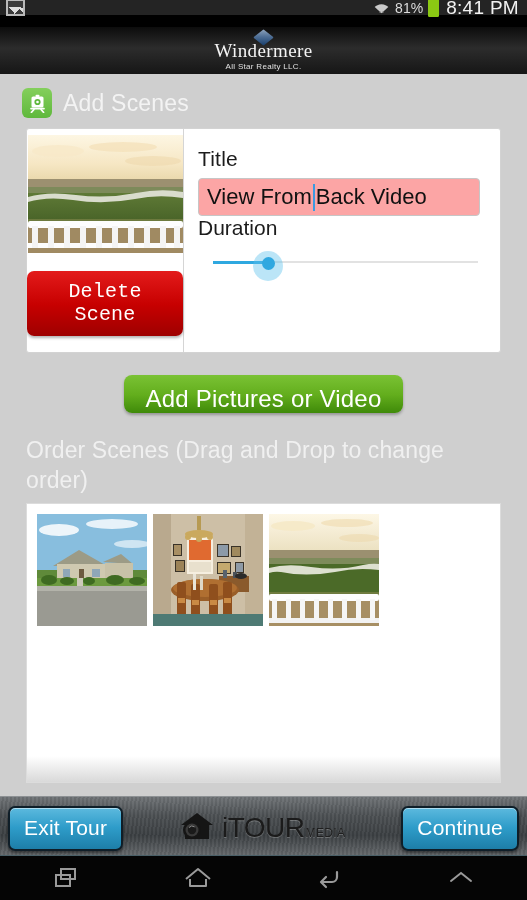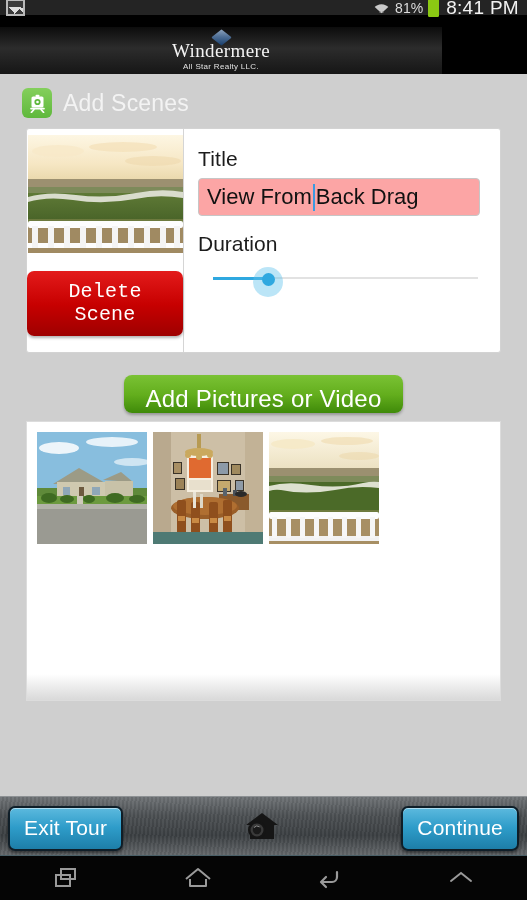--- a/index.html
+++ b/index.html
@@ -39,21 +39,21 @@
     position: relative; border-radius: 1px;
   }
   .battery::before {
     content: ""; position: absolute; top: -3px; left: 3px; width: 5px; height: 2px;
     background: #8bc913;
   }
   .clock { color: #f2f2f2; font-size: 19px; letter-spacing: .3px; margin-left: 2px; }
 
   
   .brandbar {
-    position: absolute; top: 27px; left: 0; width: 442px; height: 47px;
+    position: absolute; top: 27px; left: 0; width: 527px; height: 47px;
     background: linear-gradient(180deg, #0c0c0c 0%, #2c2c2c 45%, #161616 100%);
     display: flex; flex-direction: column; align-items: center; justify-content: center;
   }
   .brand-diamond {
     width: 13px; height: 13px; margin-bottom: -4px;
     background: linear-gradient(135deg, #8ea4bd 0%, #4f6f96 45%, #163d6b 100%);
     transform: rotate(45deg) skew(-6deg, -6deg);
     border-radius: 1px;
   }
   .brand-name {
@@ -98,21 +98,21 @@
   .title-input {
     margin-top: 7px; width: 100%; height: 38px;
     border: 1px solid #c6c6c6; border-radius: 4px; background: #fca5a5;
     display: flex; align-items: center; padding: 0 8px;
     font-size: 22px; color: #111; white-space: nowrap; overflow: hidden;
   }
   .caret {
     display: inline-block; width: 2px; height: 27px; background: #3b9ae1;
     margin: 0 1px; vertical-align: middle;
   }
-  .duration-label { margin-top: 16px; font-size: 21px; color: #1c1c1c; }
+  .duration-label { font-size: 21px; color: #1c1c1c; }
   .slider { margin-top: 13px; position: relative; height: 18px; }
   .slider-track {
     position: absolute; top: 8px; left: 15px; right: 2px; height: 2px; background: #e2e2e2;
   }
   .slider-fill {
     position: absolute; top: 8px; left: 15px; width: 55px; height: 3px; background: #2fa8e0;
   }
   .slider-halo {
     position: absolute; top: -2px; left: 55px; width: 30px; height: 30px; border-radius: 50%;
     background: rgba(93,193,236,.42);
@@ -281,37 +281,38 @@
           </svg>
         </div>
         <button class="delete-btn">Delete Scene</button>
       </div>
 
       <div class="scene-right">
         <div class="field-label">Title</div>
         <div class="title-input" title="View From Back Yard">
           <span>View From</span>
           <span class="caret"></span>
-          <span>Back Drag</span>
+          <span>Back Video</span>
         </div>
 
         <div class="duration-label">Duration</div>
         <div class="slider">
           <div class="slider-track"></div>
           <div class="slider-fill"></div>
           <div class="slider-halo"></div>
           <div class="slider-thumb"></div>
         </div>
       </div>
     </div>
 
     <div class="add-media-wrap">
       <button class="add-media-btn">Add Pictures or Video</button>
     </div>
 
+    <div class="order-title">Order Scenes (Drag and Drop to change order)</div>
 
     <div class="order-panel">
       <div class="thumb-row">
 
         <div class="order-thumb">
           <svg class="thumb-img" viewBox="0 0 110 112" preserveAspectRatio="none">
             <rect width="110" height="62" fill="#88bede"></rect>
             <ellipse cx="22" cy="16" rx="20" ry="6" fill="#fff" opacity=".85"></ellipse>
             <ellipse cx="75" cy="10" rx="26" ry="5" fill="#fff" opacity=".8"></ellipse>
             <ellipse cx="95" cy="30" rx="18" ry="4" fill="#fff" opacity=".6"></ellipse>
@@ -434,20 +435,24 @@
     <div class="footer-logo">
       <span>
         <svg width="36" height="30" viewBox="0 0 36 30">
           <path d="M18 2 L34 14 h-4 v14 H6 V14 H2 Z" fill="#151515"></path>
           <circle cx="13" cy="19" r="9" fill="#151515"></circle>
           <circle cx="13" cy="19" r="6.5" fill="#3a3a3a"></circle>
           <circle cx="13" cy="19" r="4.2" fill="#1a1a1a"></circle>
           <path d="M10 16.5 a4.2 4.2 0 0 1 5.6 -.6" stroke="#8d8d8d" stroke-width="1" fill="none"></path>
         </svg>
       </span>
+      <span class="logo-text">
+        <span class="logo-itour">iTOUR</span>
+        <span class="logo-media">MEDIA</span>
+      </span>
     </div>
 
     <button class="tool-btn">Continue</button>
   </div>
 
   <div class="navbar">
     <div class="nav-btn">
       <svg width="28" height="24" viewBox="0 0 28 24">
         <rect x="9" y="3" width="14" height="10" fill="none" stroke="#9a9a9a" stroke-width="2"></rect>
         <rect x="4" y="9" width="14" height="11" fill="none" stroke="#9a9a9a" stroke-width="2"></rect>

